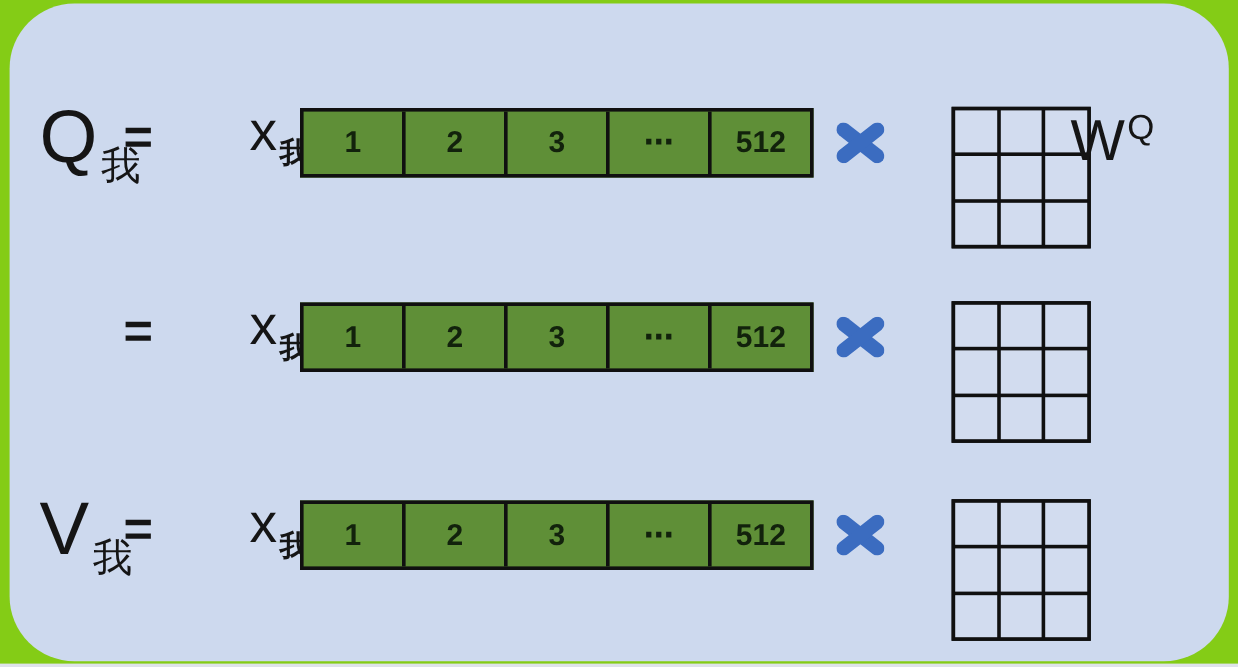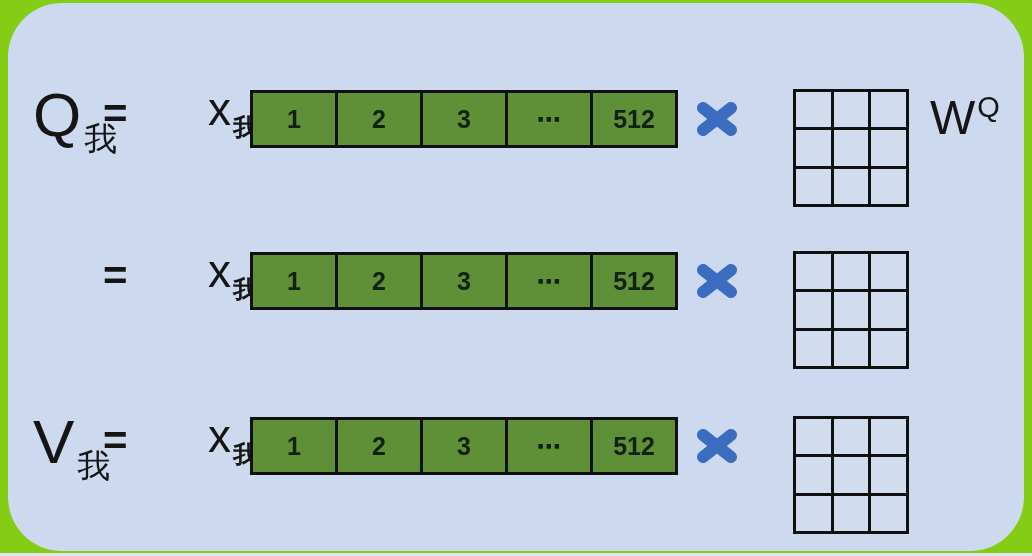--- a/index.html
+++ b/index.html
@@ -84,21 +84,21 @@
     border:3px solid #101010;
     background:#101010;
     display:grid;
     grid-template-columns:repeat(3,1fr);
     grid-template-rows:repeat(3,1fr);
     gap:3px;
   }
   .gcell{background:#d2dcef;}
 
   .w-label{
-    position:absolute;left:930px;top:3px;
+    position:absolute;left:892px;top:3px;
     font-size:48px;line-height:1;white-space:nowrap;
   }
   .w-label .wsup{
     font-size:29px;
     vertical-align:17px;
     margin-left:2px;
   }
 </style>
 </head>
 <body>

